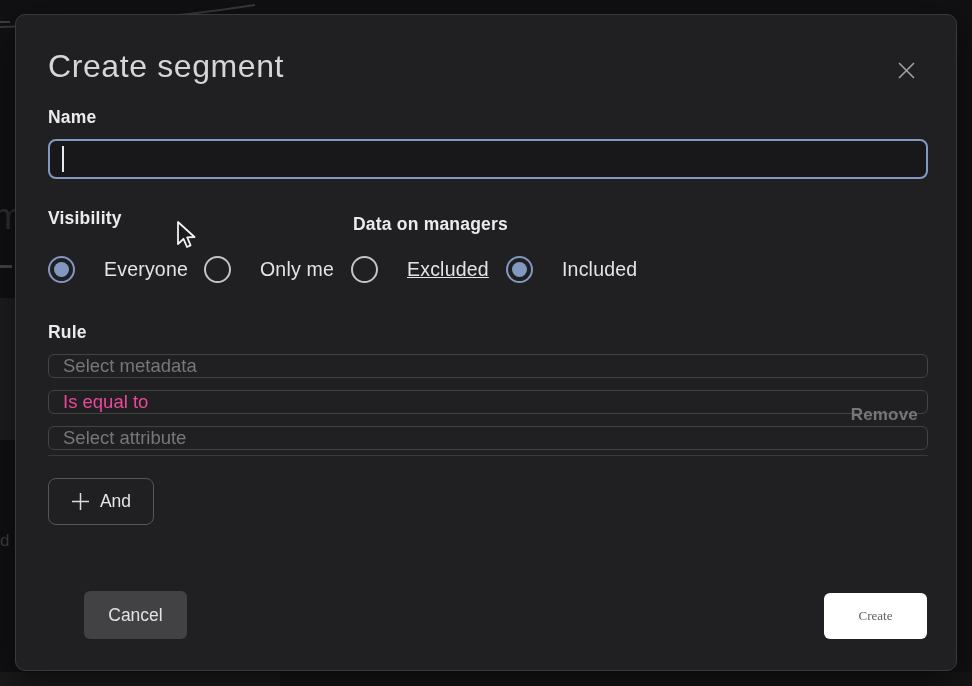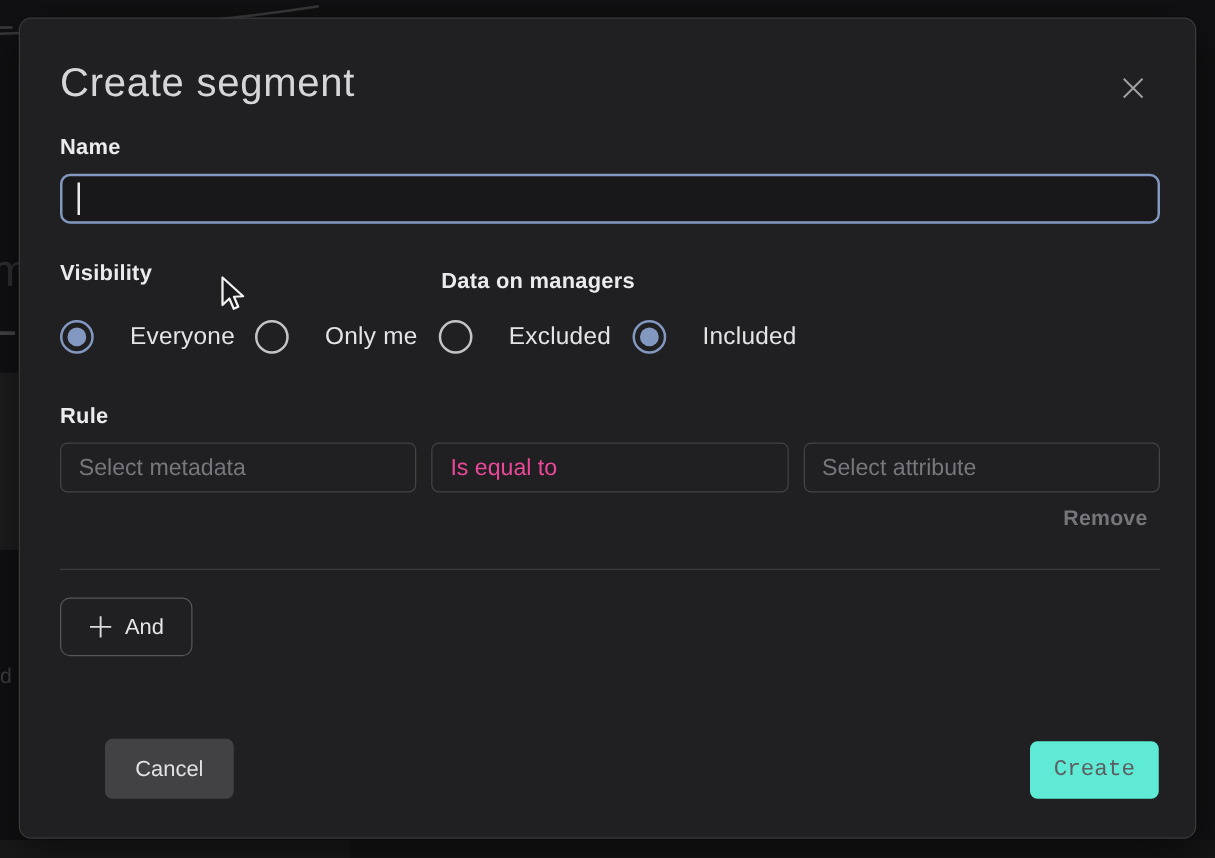--- a/index.html
+++ b/index.html
@@ -50,34 +50,34 @@
     border:2px solid #8298c0; border-radius:8px; background:#18181a;
     display:flex; align-items:center; padding-left:12px; cursor:text;
   }
   .caret { width:2px; height:26px; background:#e9e9eb; animation:blink 1.1s step-end infinite; }
   @keyframes blink { 50% { opacity:0; } }
 
   .radio-group {
     position:absolute; top:240px; height:28px;
     display:flex; align-items:center; gap:29px; cursor:pointer;
   }
-  .rg-0 { left:32px; } .rg-1 { left:188px; } .rg-2 { left:335px; } .rg-3 { left:490px; }
+  .rg-0 { left:32px; } .rg-1 { left:188px; } .rg-2 { left:335px;text-decoration:underline; } .rg-3 { left:490px; }
   .radio {
     position:relative; width:27px; height:27px; border-radius:50%;
     border:2.5px solid #c4c4c8; flex:0 0 auto;
   }
   .radio-group.selected .radio { border-color:#8298c0; }
   .radio-group.selected .radio::after {
     content:""; position:absolute; inset:4px; border-radius:50%; background:#8298c0;
   }
   .radio-label { font-size:19.5px; color:#e4e4e6; letter-spacing:.2px; }
 
   .rule-row {
     position:absolute; left:32px; top:339px; width:880px; height:40px;
-    display:flex; gap:12px;
+    display:flex; gap:12px;flex-direction:column;
   }
   .field {
     flex:1; height:40px; border:1px solid #434346; border-radius:6px;
     background:transparent; display:flex; align-items:center; padding-left:14px;
     font-size:18.5px; cursor:pointer;
   }
   .field .placeholder { color:#77777b; }
   .field .value { color:#ec4899; }
 
   .remove-link {
@@ -93,22 +93,22 @@
     display:flex; align-items:center; justify-content:center; gap:10px;
     color:#e5e5e7; font-size:17.5px; font-family:inherit; cursor:pointer;
   }
   .cancel-btn {
     position:absolute; left:32px; top:576px; width:103px; height:48px;
     background:#424245; border:none; border-radius:6px;
     color:#e2e2e4; font-size:17.5px; font-family:inherit; cursor:pointer;margin-left:36px;
   }
   .create-btn {
     position:absolute; right:29px; top:578px; width:103px; height:46px;
-    background:#5eead4; border:none; border-radius:6px;
-    color:#5e5e62; font-size:18px; font-family:Liberation Mono, monospace; cursor:default;
+    background:#ffffff; border:none; border-radius:6px;
+    color:#5e5e62; font-size:13px; font-family:Liberation Serif, serif; cursor:default;
   }
 
   .mouse-cursor { position:absolute; left:174px; top:220px; width:24px; height:32px; pointer-events:none; }
 </style>
 </head>
 <body>
 
 <div class="page">
 
   <svg class="bg-line-svg" viewBox="0 0 300 32">

